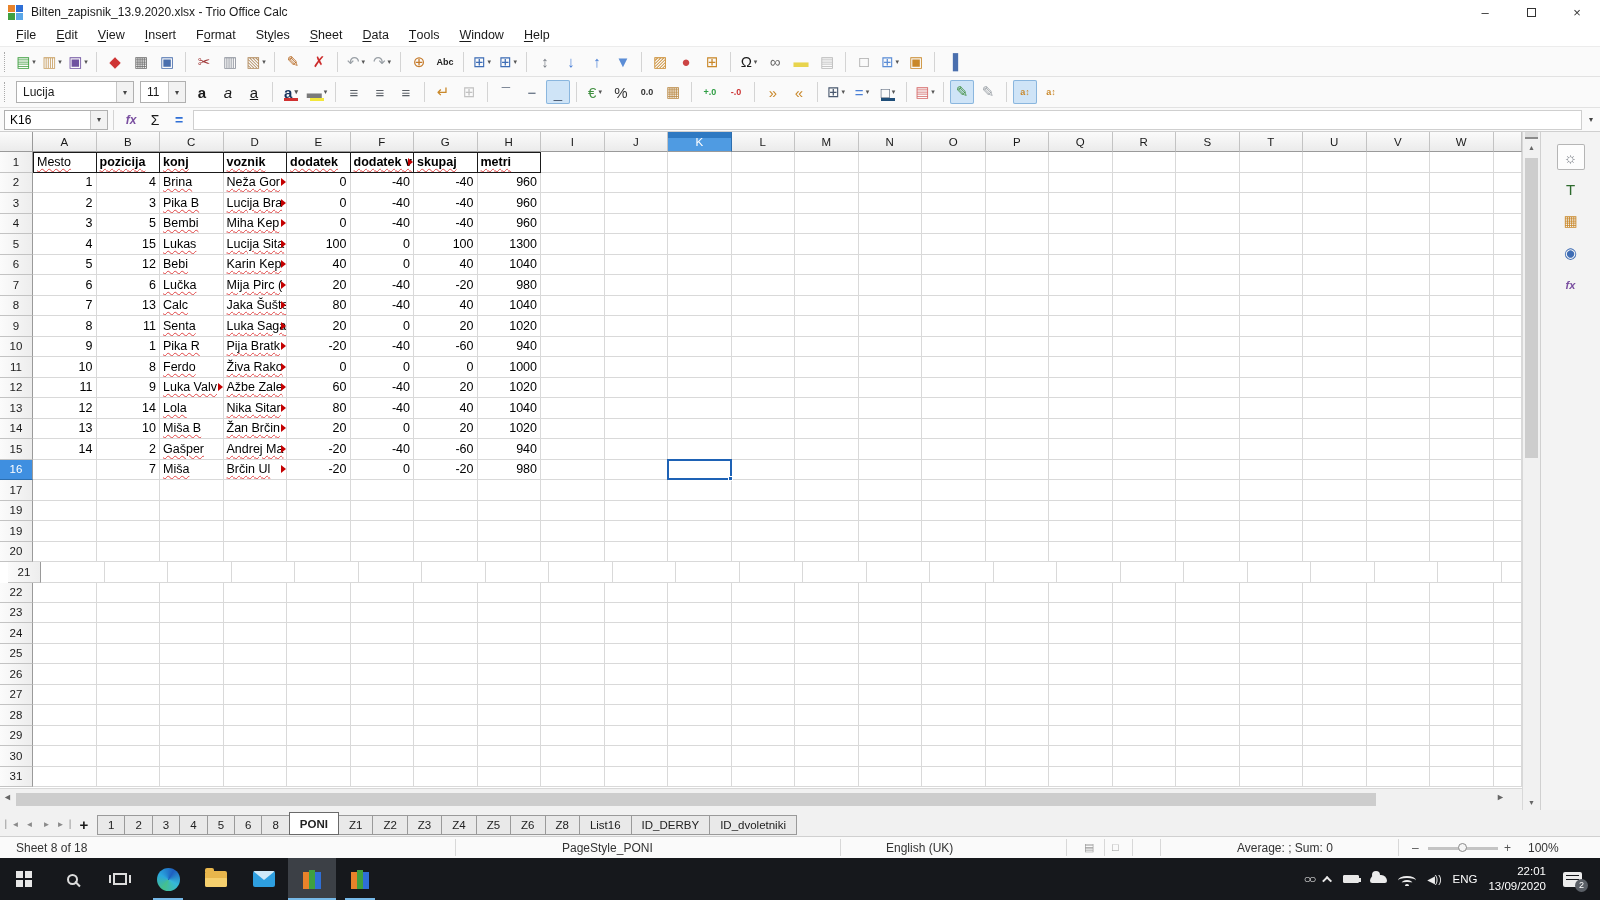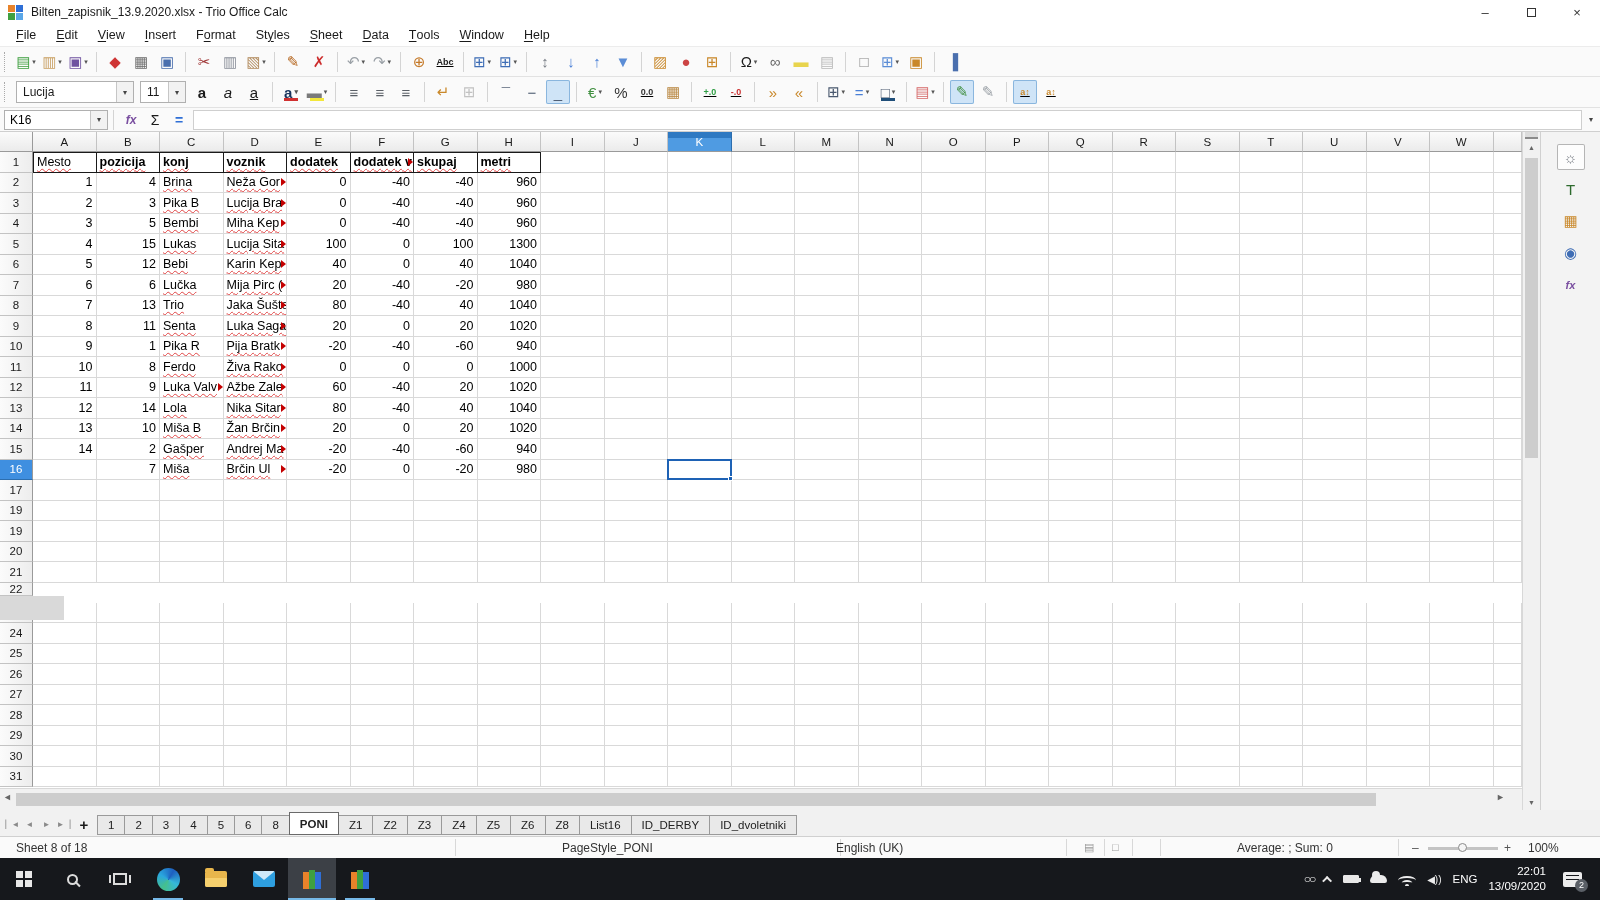--- a/index.html
+++ b/index.html
@@ -20,21 +20,21 @@
 .menubar { position:absolute; top:24px; left:0; right:0; height:23px; background:#fff; display:flex; align-items:center; padding-left:6px; border-bottom:1px solid #ececec; }
 .menu-item { padding:0 10px; font-size:12.5px; color:#1a1a1a; height:21px; display:flex; align-items:center; }
 .menu-item u { text-underline-offset:2px; }
 
 
 .toolbar { position:absolute; left:0; right:0; background:#fafafa; display:flex; align-items:center; border-bottom:1px solid #e2e2e2; padding-left:2px; }
 .tb1 { top:47px; height:30px; }
 .tb2 { top:77px; height:31px; }
 .grip { width:5px; height:20px; border-left:1px dotted #aaa; margin:0 4px 0 2px; }
 .tbicon { min-width:24px; height:24px; display:flex; align-items:center; justify-content:center; font-size:15px; margin:0 1px; position:relative; border-radius:2px; padding:0 1px; }
-.tbicon.smalltext { font-size:9px; font-weight:bold; letter-spacing:0;text-decoration:underline; }
+.tbicon.smalltext { font-size:9px; font-weight:bold; letter-spacing:0; }
 .tbicon .dd { font-size:7px; color:#555; margin-left:2px; }
 .tbicon .bar { position:absolute; left:5px; right:5px; bottom:3px; height:3px; }
 .tbicon.active { background:#cfe4f7; box-shadow:inset 0 0 0 1px #8ab6de; }
 .tbicon.b { font-weight:bold; }
 .tbicon.i { font-style:italic; }
 .tbicon.u .glyph { text-decoration:underline; }
 .tbsep { width:1px; height:20px; background:#d4d4d4; margin:0 5px; }
 .combo { height:22px; border:1px solid #b0b0b0; background:#fff; display:flex; align-items:center; font-size:12px; color:#1a1a1a; margin:0 3px; }
 .combo .cval { padding:0 6px; flex:1; }
 .combo .carrow { width:17px; height:100%; border-left:1px solid #c6c6c6; background:#f2f2f2; display:flex; align-items:center; justify-content:center; font-size:8px; color:#444; }
@@ -774,21 +774,21 @@
       </div>
       <div class="grow" style="height: 20.5px;">
         <div class="rowh">8</div>
         <div class="cell num">
           <span>7</span>
         </div>
         <div class="cell num">
           <span>13</span>
         </div>
         <div class="cell txt">
-          <span class="sq">Trio</span>
+          <span class="sq">Calc</span>
         </div>
         <div class="cell txt">
           <span class="sq">Jaka Šušte</span>
           <span class="ovf"></span>
         </div>
         <div class="cell num">
           <span>80</span>
         </div>
         <div class="cell num">
           <span>-40</span>
@@ -1268,21 +1268,21 @@
         <div class="cell num"></div>
         <div class="cell num"></div>
         <div class="cell num"></div>
         <div class="cell num"></div>
         <div class="cell num"></div>
         <div class="cell num"></div>
         <div class="cell num"></div>
         <div class="cell num"></div>
         <div class="cell num last"></div>
       </div>
-      <div class="grow" style="height: 20.5px;">
+      <div class="grow" style="height: 20.5px; padding-left: 8px;">
         <div class="rowh">21</div>
         <div class="cell num"></div>
         <div class="cell num"></div>
         <div class="cell txt"></div>
         <div class="cell txt"></div>
         <div class="cell num"></div>
         <div class="cell num"></div>
         <div class="cell num"></div>
         <div class="cell num"></div>
         <div class="cell num"></div>
@@ -1295,21 +1295,21 @@
         <div class="cell num"></div>
         <div class="cell num"></div>
         <div class="cell num"></div>
         <div class="cell num"></div>
         <div class="cell num"></div>
         <div class="cell num"></div>
         <div class="cell num"></div>
         <div class="cell num"></div>
         <div class="cell num last"></div>
       </div>
-      <div class="grow" style="height: 20px; flex-direction: column;">
+      <div class="grow" style="height: 20px;">
         <div class="rowh">22</div>
         <div class="cell num"></div>
         <div class="cell num"></div>
         <div class="cell txt"></div>
         <div class="cell txt"></div>
         <div class="cell num"></div>
         <div class="cell num"></div>
         <div class="cell num"></div>
         <div class="cell num"></div>
         <div class="cell num"></div>
@@ -1622,21 +1622,21 @@
       <div class="stab">List16</div>
       <div class="stab">ID_DERBY</div>
       <div class="stab">ID_dvoletniki</div>
     </div>
 
   <div class="statusbar">
     <span class="sb-item" style="left:16px;">Sheet 8 of 18</span>
     <span class="sb-div" style="left:455px;"></span>
     <span class="sb-item" style="left:562px;">PageStyle_PONI</span>
     <span class="sb-div" style="left:840px;"></span>
-    <span class="sb-item" style="left:836px;">English (UK)</span>
+    <span class="sb-item" style="left:886px;">English (UK)</span>
     <span class="sb-div" style="left:1066px;"></span>
     <span class="sb-item sb-ico" style="left:1084px;">▤</span>
     <span class="sb-div" style="left:1104px;"></span>
     <span class="sb-item sb-ico" style="left:1112px;">□</span>
     <span class="sb-div" style="left:1132px;"></span>
     <span class="sb-div" style="left:1160px;"></span>
     <span class="sb-item" style="left:1237px;">Average: ; Sum: 0</span>
     <span class="sb-div" style="left:1398px;"></span>
     <span class="sb-item" style="left:1412px;color:#555;">–</span>
     <span class="zoomtrack"></span>

